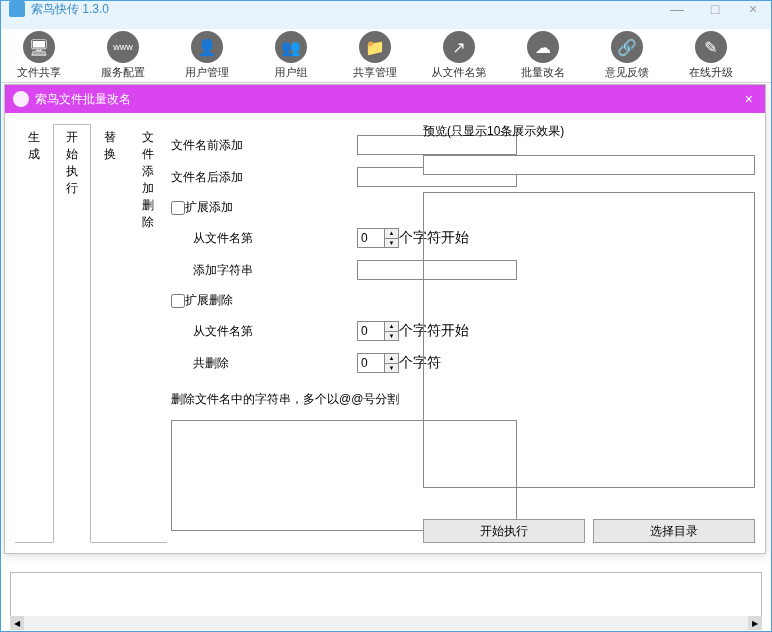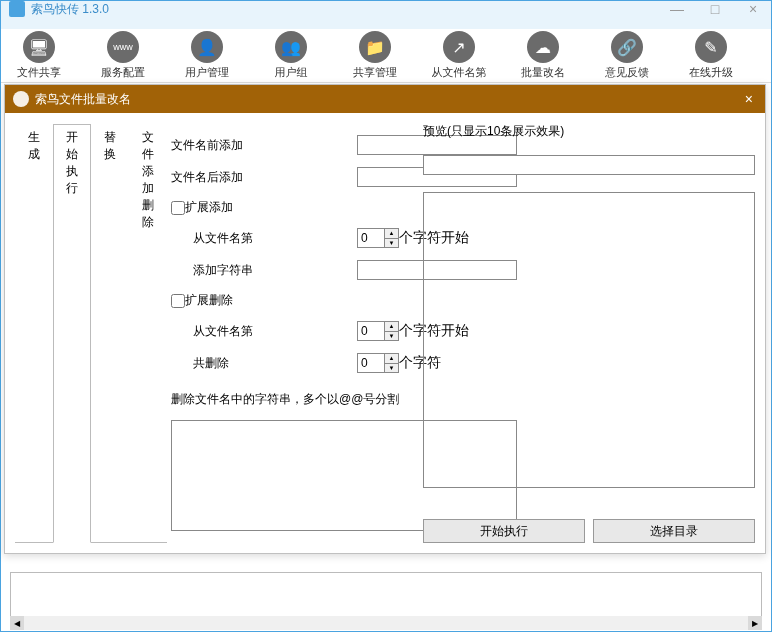--- a/index.html
+++ b/index.html
@@ -11,21 +11,21 @@
 .main-title-text { flex: 1; }
 .win-btns { display: flex; gap: 18px; color: #999; font-size: 14px; }
 .win-btn { cursor: pointer; width: 20px; text-align: center; }
 
 .toolbar { height: 54px; background: #fff; border-bottom: 1px solid #ddd; display: flex; align-items: center; padding: 0 8px; gap: 24px; }
 .tb-item { display: flex; flex-direction: column; align-items: center; gap: 2px; font-size: 11px; color: #333; cursor: pointer; width: 60px; flex-shrink: 0; }
 .tb-icon { width: 32px; height: 32px; border-radius: 50%; background: #6b6b6b; display: flex; align-items: center; justify-content: center; color: #fff; font-size: 16px; }
 .tb-label { white-space: nowrap; overflow: hidden; }
 
 .modal { position: absolute; left: 4px; top: 84px; width: 762px; height: 470px; background: #fff; border: 1px solid #c0c0c0; box-shadow: 0 2px 8px rgba(0,0,0,0.15); display: flex; flex-direction: column; z-index: 10; }
-.modal-titlebar { height: 28px; background: #a16207; display: flex; align-items: center; padding: 0 8px; color: #fff; font-size: 12px; }
+.modal-titlebar { height: 28px; background: #d946ef; display: flex; align-items: center; padding: 0 8px; color: #fff; font-size: 12px; }
 .modal-title-icon { width: 16px; height: 16px; background: #fff; border-radius: 50%; margin-right: 6px; opacity: 0.9; }
 .modal-title-text { flex: 1; }
 .modal-close { cursor: pointer; font-size: 14px; padding: 0 4px; }
 
 .modal-body { flex: 1; display: flex; padding: 10px; gap: 8px; }
 .left-panel { width: 400px; display: flex; flex-direction: row; }
 .tabs { display: flex; border-bottom: 1px solid #bbb; font-size: 12px; }
 .tab { padding: 4px 12px; cursor: pointer; border: 1px solid transparent; border-bottom: none; position: relative; top: 1px; }
 .tab.active { border-color: #bbb; background: #fff; border-bottom: 1px solid #fff; }
 .form-area { padding: 12px 4px; font-size: 12px; display: flex; flex-direction: column; gap: 12px; }

